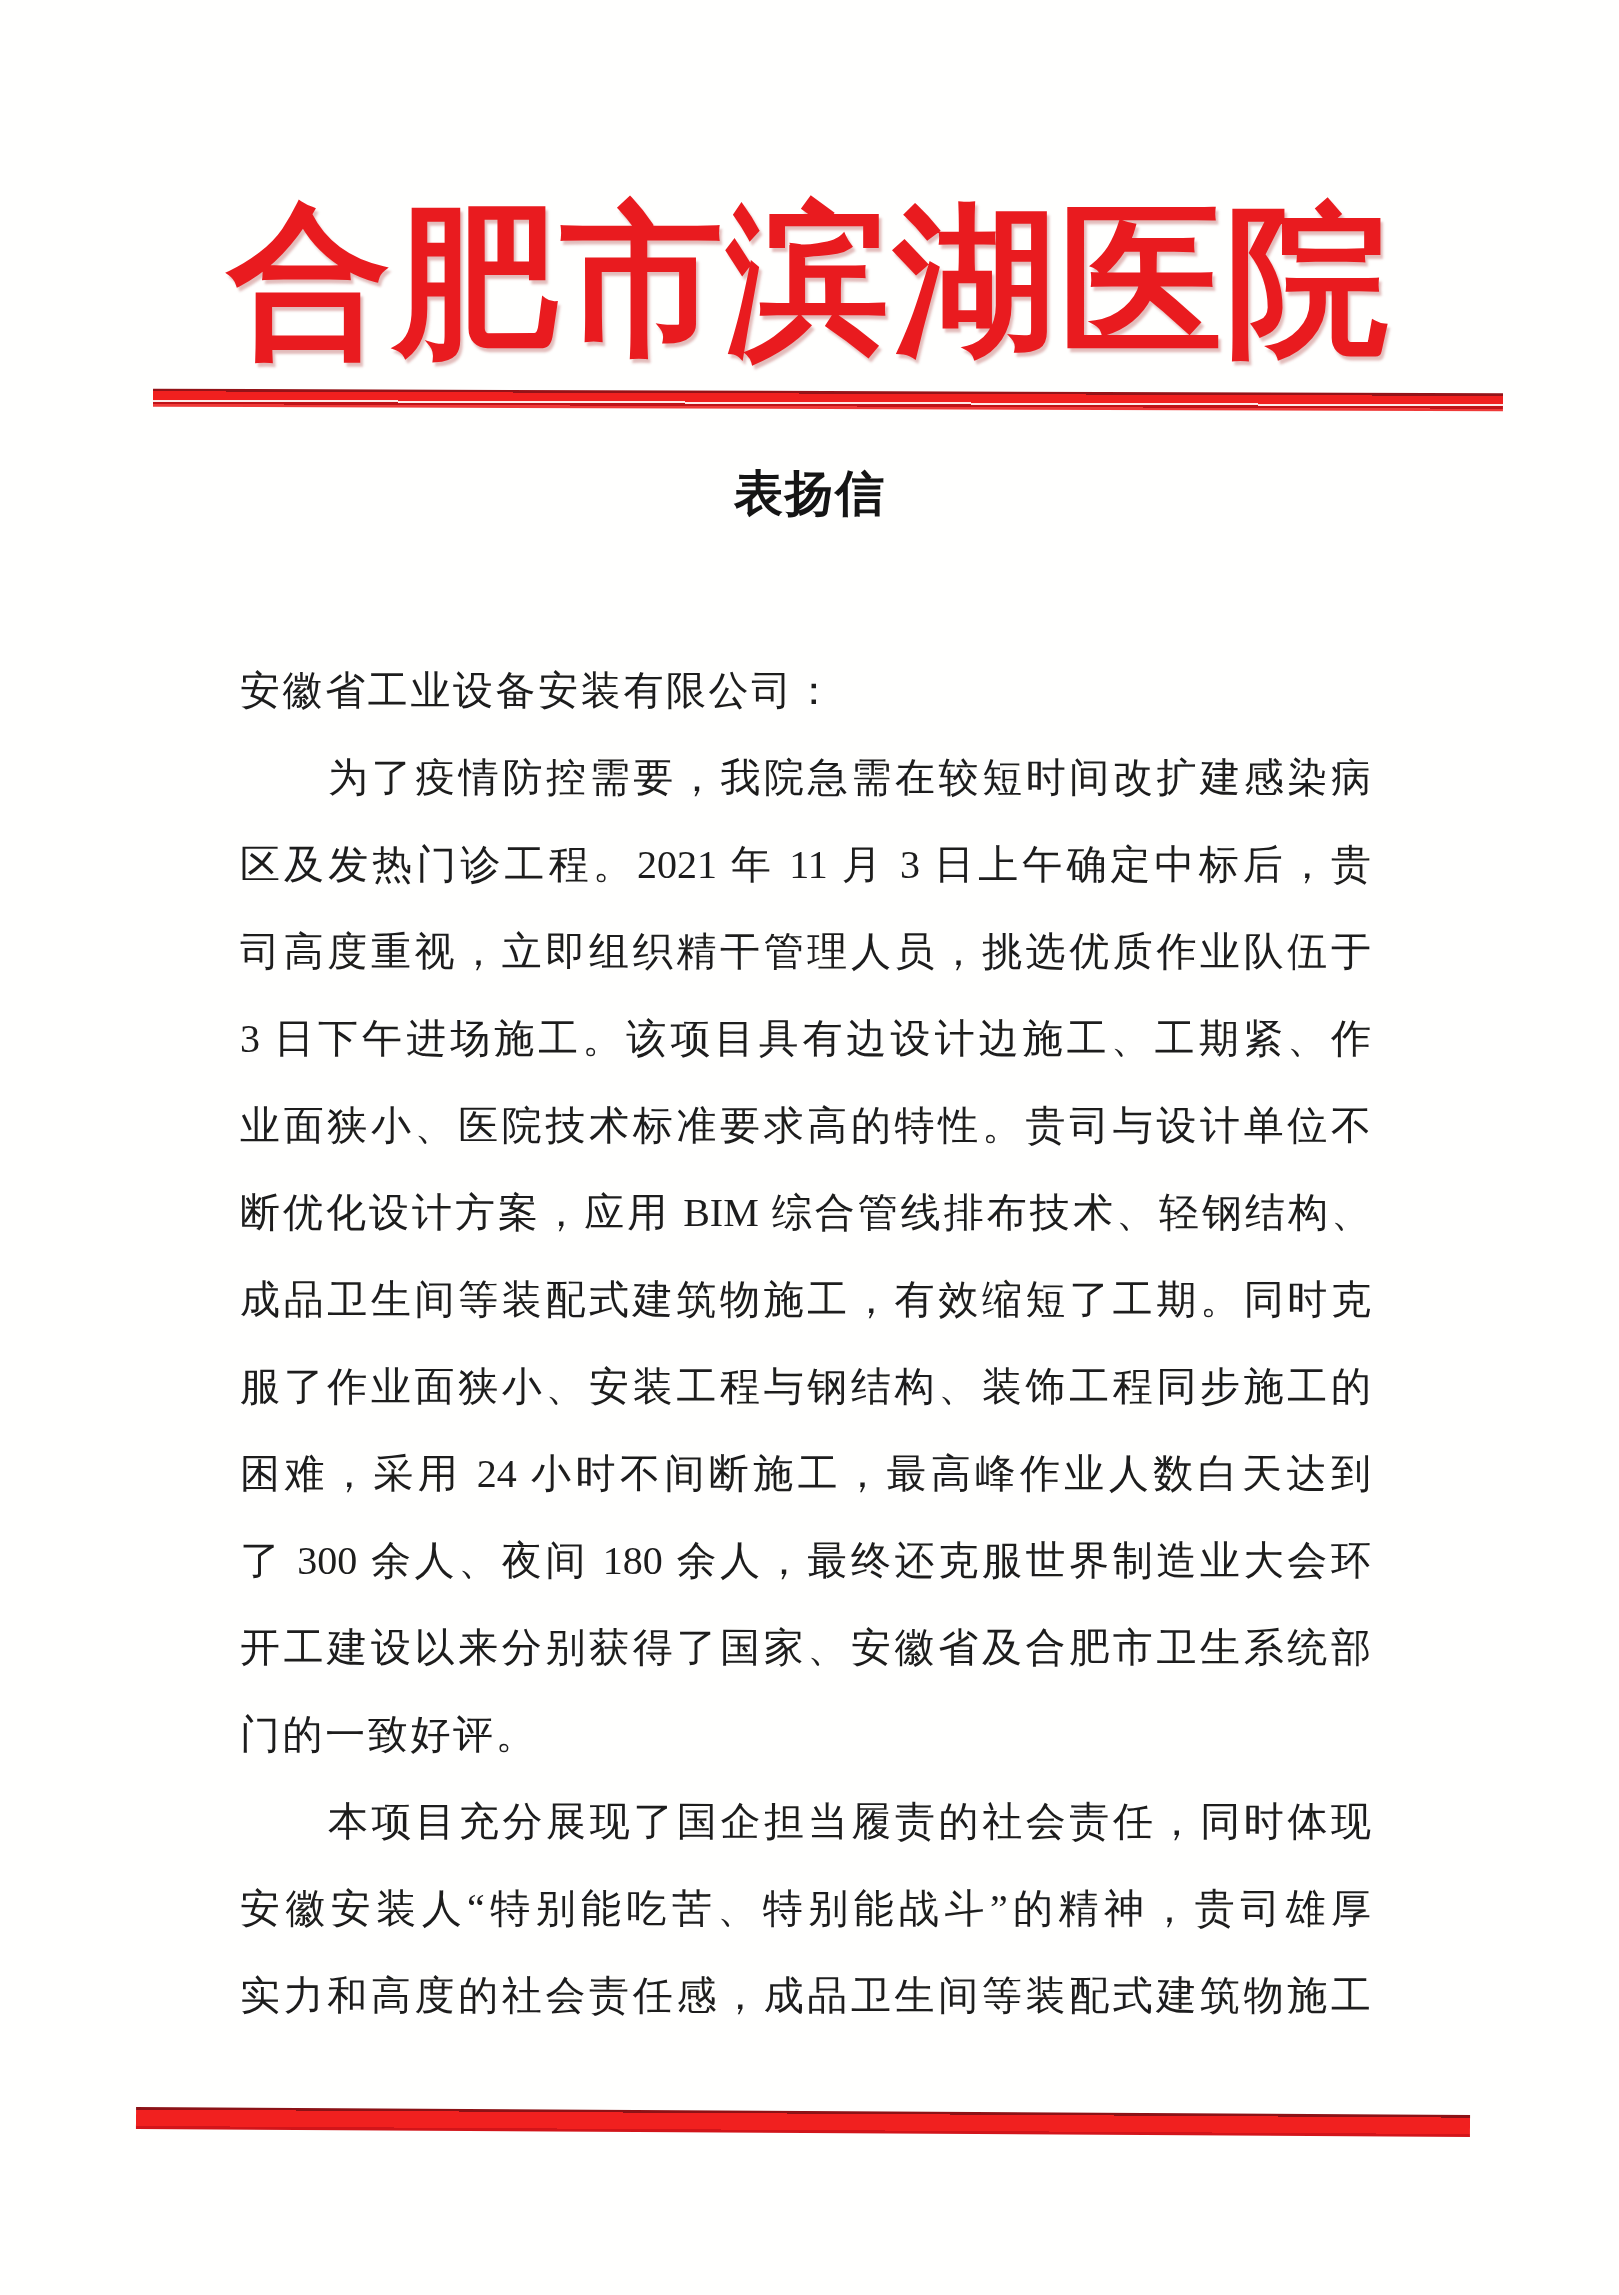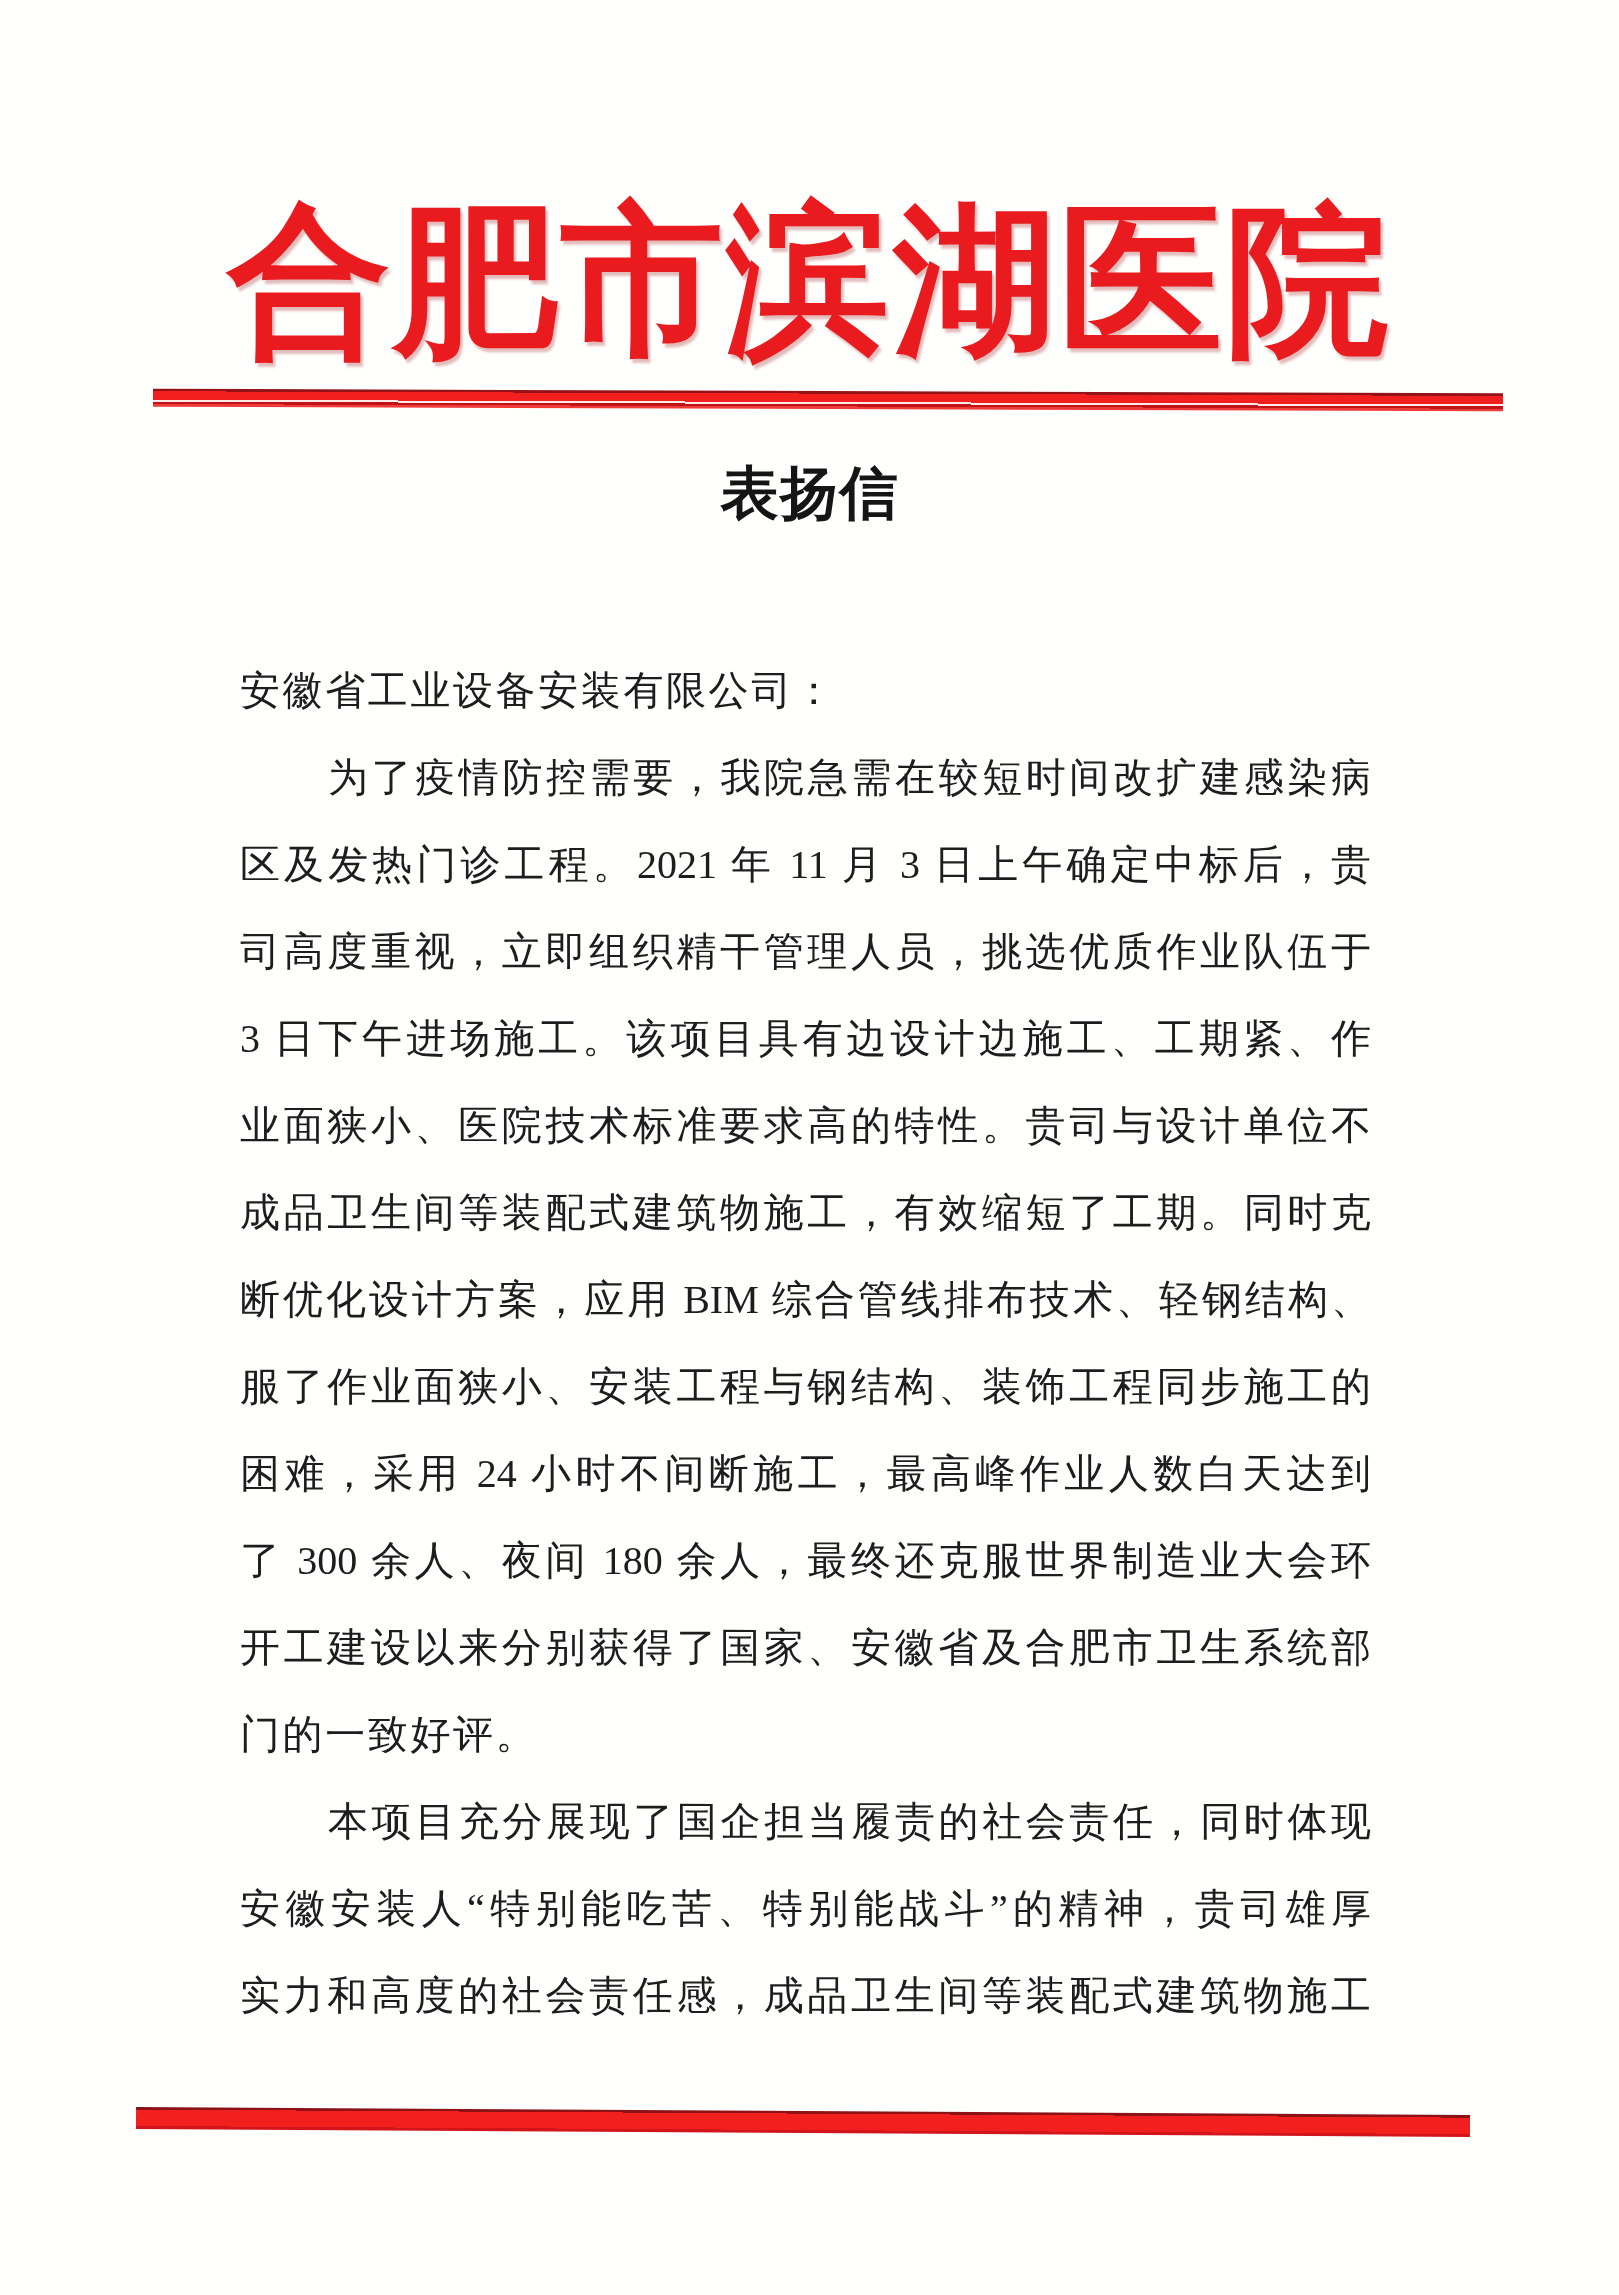--- a/index.html
+++ b/index.html
@@ -28,21 +28,21 @@
       var(--rule,#f1201f) 2.6px 11px,
       #fde9e7 11px 13px,
       #c01318 13px 15.4px,
       #ef3a38 15.4px 18px);
     transform:rotate(.2deg);
   }
   
   .doc-title{
     position:absolute;top:449px;left:0;width:100%;
     text-align:center;
-    font-size:58px;line-height:89px;font-weight:bold;
+    font-size:49px;line-height:89px;font-weight:bold;
     letter-spacing:1.7px;
     color:#151515;
   }
   
   .body-block{
     position:absolute;left:240px;top:647px;width:1131px;
     font-size:40px;color:var(--ink,#1d1d1d);
   }
   .line{
     height:87px;line-height:87px;
@@ -75,22 +75,22 @@
   <div class="doc-title">表扬信</div>
 
   <div class="body-block">
     <div class="line salutation">安徽省工业设备安装有限公司：</div>
     <div>
         <div class="line indent fill">为了疫情防控需要，我院急需在较短时间改扩建感染病</div>
         <div class="line fill">区及发热门诊工程。2021 年 11 月 3 日上午确定中标后，贵</div>
         <div class="line fill">司高度重视，立即组织精干管理人员，挑选优质作业队伍于</div>
         <div class="line fill">3 日下午进场施工。该项目具有边设计边施工、工期紧、作</div>
         <div class="line fill">业面狭小、医院技术标准要求高的特性。贵司与设计单位不</div>
+        <div class="line fill">断优化设计方案，应用 BIM 综合管线排布技术、轻钢结构、</div>
         <div class="line fill">成品卫生间等装配式建筑物施工，有效缩短了工期。同时克</div>
-        <div class="line fill">断优化设计方案，应用 BIM 综合管线排布技术、轻钢结构、</div>
         <div class="line fill">服了作业面狭小、安装工程与钢结构、装饰工程同步施工的</div>
         <div class="line fill">困难，采用 24 小时不间断施工，最高峰作业人数白天达到</div>
         <div class="line fill">了 300 余人、夜间 180 余人，最终还克服世界制造业大会环</div>
         <div class="line fill">开工建设以来分别获得了国家、安徽省及合肥市卫生系统部</div>
         <div class="line">门的一致好评。</div>
         <div class="line indent fill">本项目充分展现了国企担当履责的社会责任，同时体现</div>
         <div class="line fill">安徽安装人“特别能吃苦、特别能战斗”的精神，贵司雄厚</div>
         <div class="line fill">实力和高度的社会责任感，成品卫生间等装配式建筑物施工</div>
       </div>
   </div>

